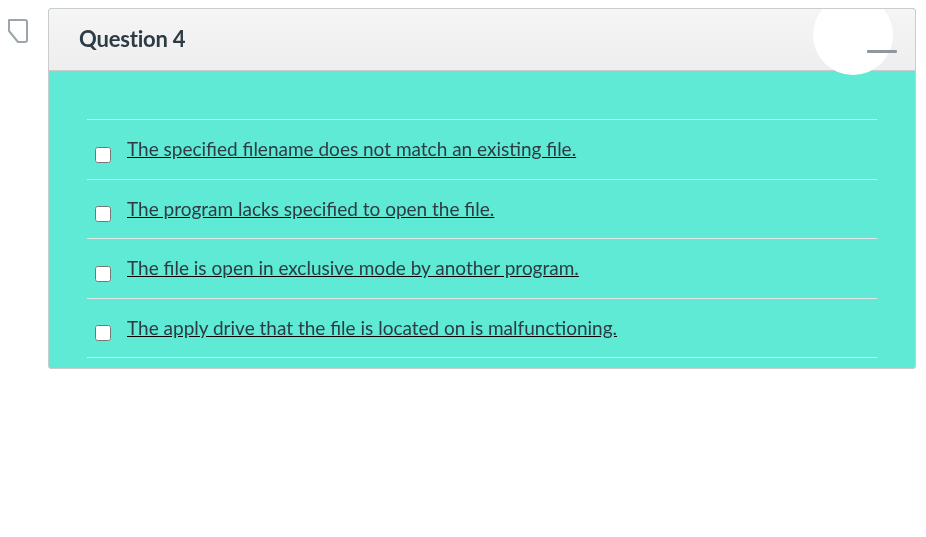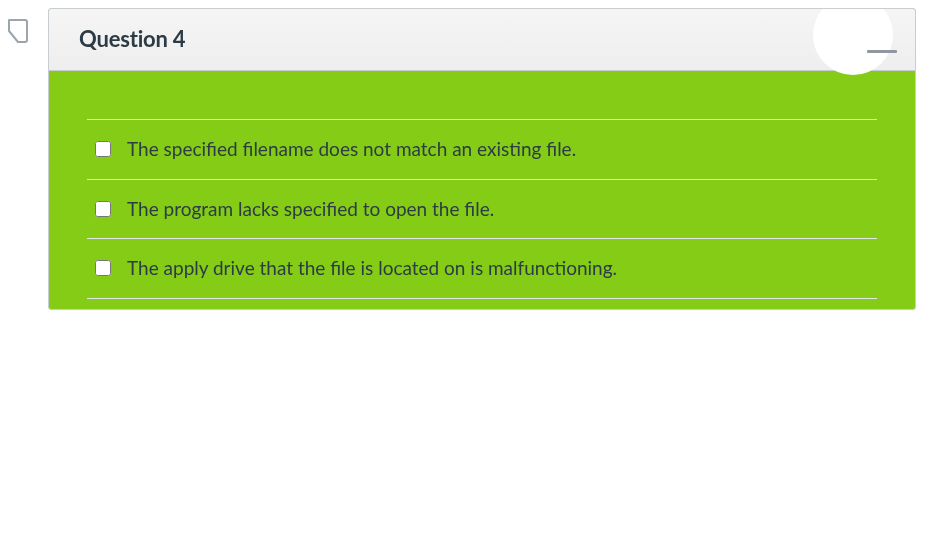--- a/index.html
+++ b/index.html
@@ -19,21 +19,21 @@
       position: absolute;
       left: 7px;
       top: 18px;
       width: 22px;
       height: 26px;
     }
     .question-card {
       margin-left: 38px;
       border: 1px solid #c7cdd1;
       border-radius: 3px;
-      background: #84cc16;
+      background: #5eead4;
       overflow: hidden;
     }
     .question-header {
       background: linear-gradient(#f5f5f5, #eeeeee);
       border-bottom: 1px solid #c7cdd1;
       padding: 16px 24px 18px 30px;
       position: relative;
     }
     .question-title {
       font-size: 22px;
@@ -68,23 +68,24 @@
       font-size: 21px;
       line-height: 1.55;
       color: #2d3b45;
       margin-bottom: 40px;
     }
     .options {
       border-top: 1px solid #e3e6e8;
     }
     .option-row {
       display: flex;
-      align-items: center;
+      align-items: flex-end;
       padding: 16px 4px 16px 8px;
       border-bottom: 1px solid #e3e6e8;
+      text-decoration: underline;
     }
     .option-row input[type="checkbox"] {
       width: 16px;
       height: 16px;
       margin-right: 16px;
       accent-color: #6b7780;
       cursor: pointer;
     }
     .option-label {
       font-size: 19px;
@@ -111,17 +112,21 @@
       <div class="option-row">
         <input type="checkbox" style="">
         <span class="option-label">The specified filename does not match an existing file.</span>
       </div>
       <div class="option-row">
         <input type="checkbox" style="">
         <span class="option-label">The program lacks specified to open the file.</span>
       </div>
       <div class="option-row">
         <input type="checkbox" style="">
+        <span class="option-label">The file is open in exclusive mode by another program.</span>
+      </div>
+      <div class="option-row">
+        <input type="checkbox" style="">
         <span class="option-label">The apply drive that the file is located on is malfunctioning.</span>
       </div>
     </div>
   </div>
 </div>
 
 </body></html>

